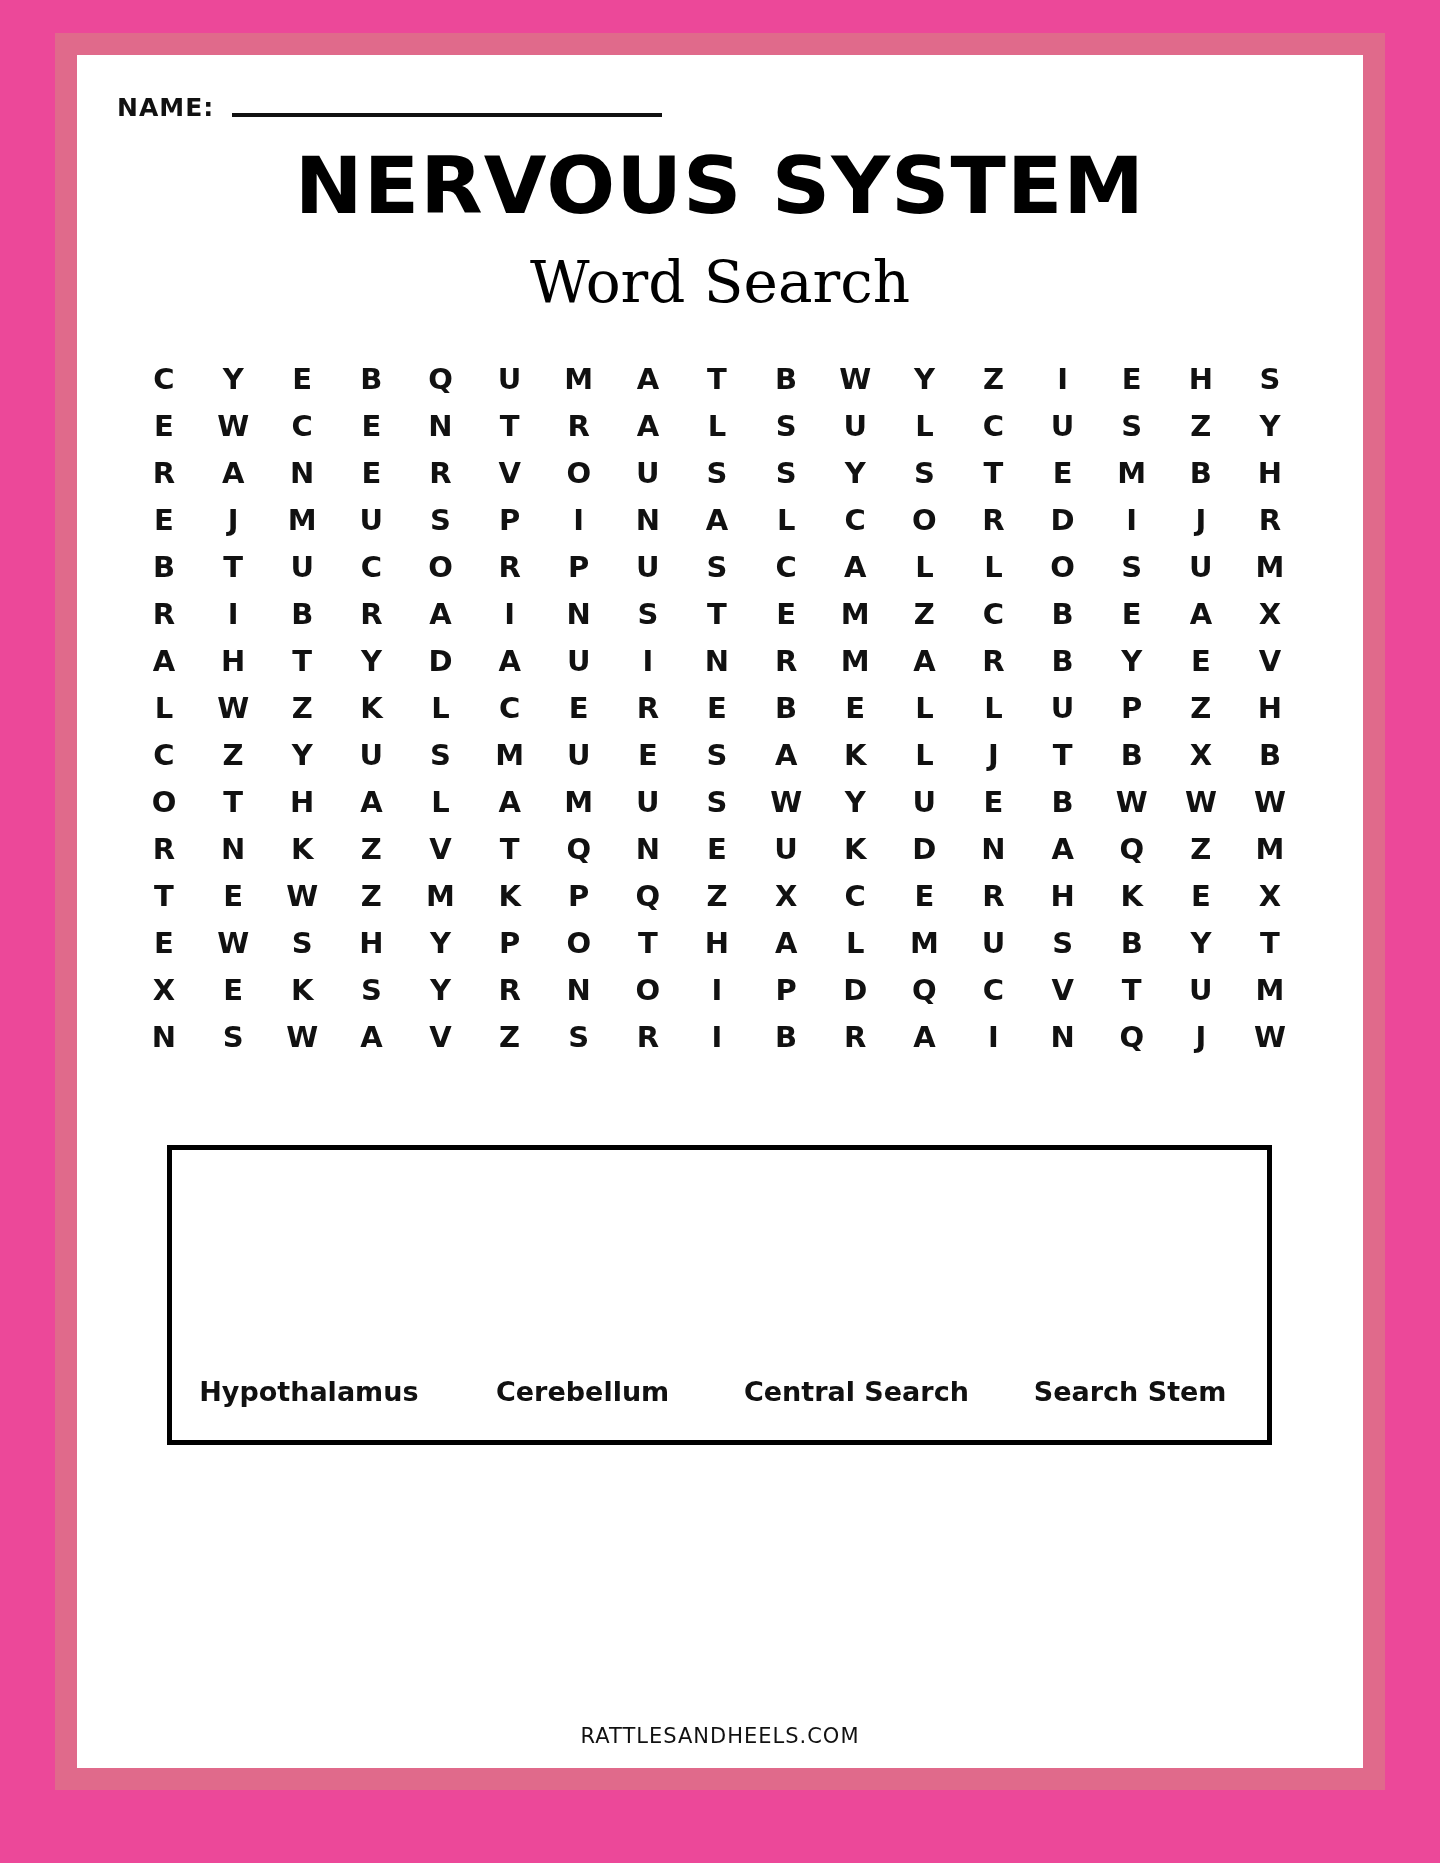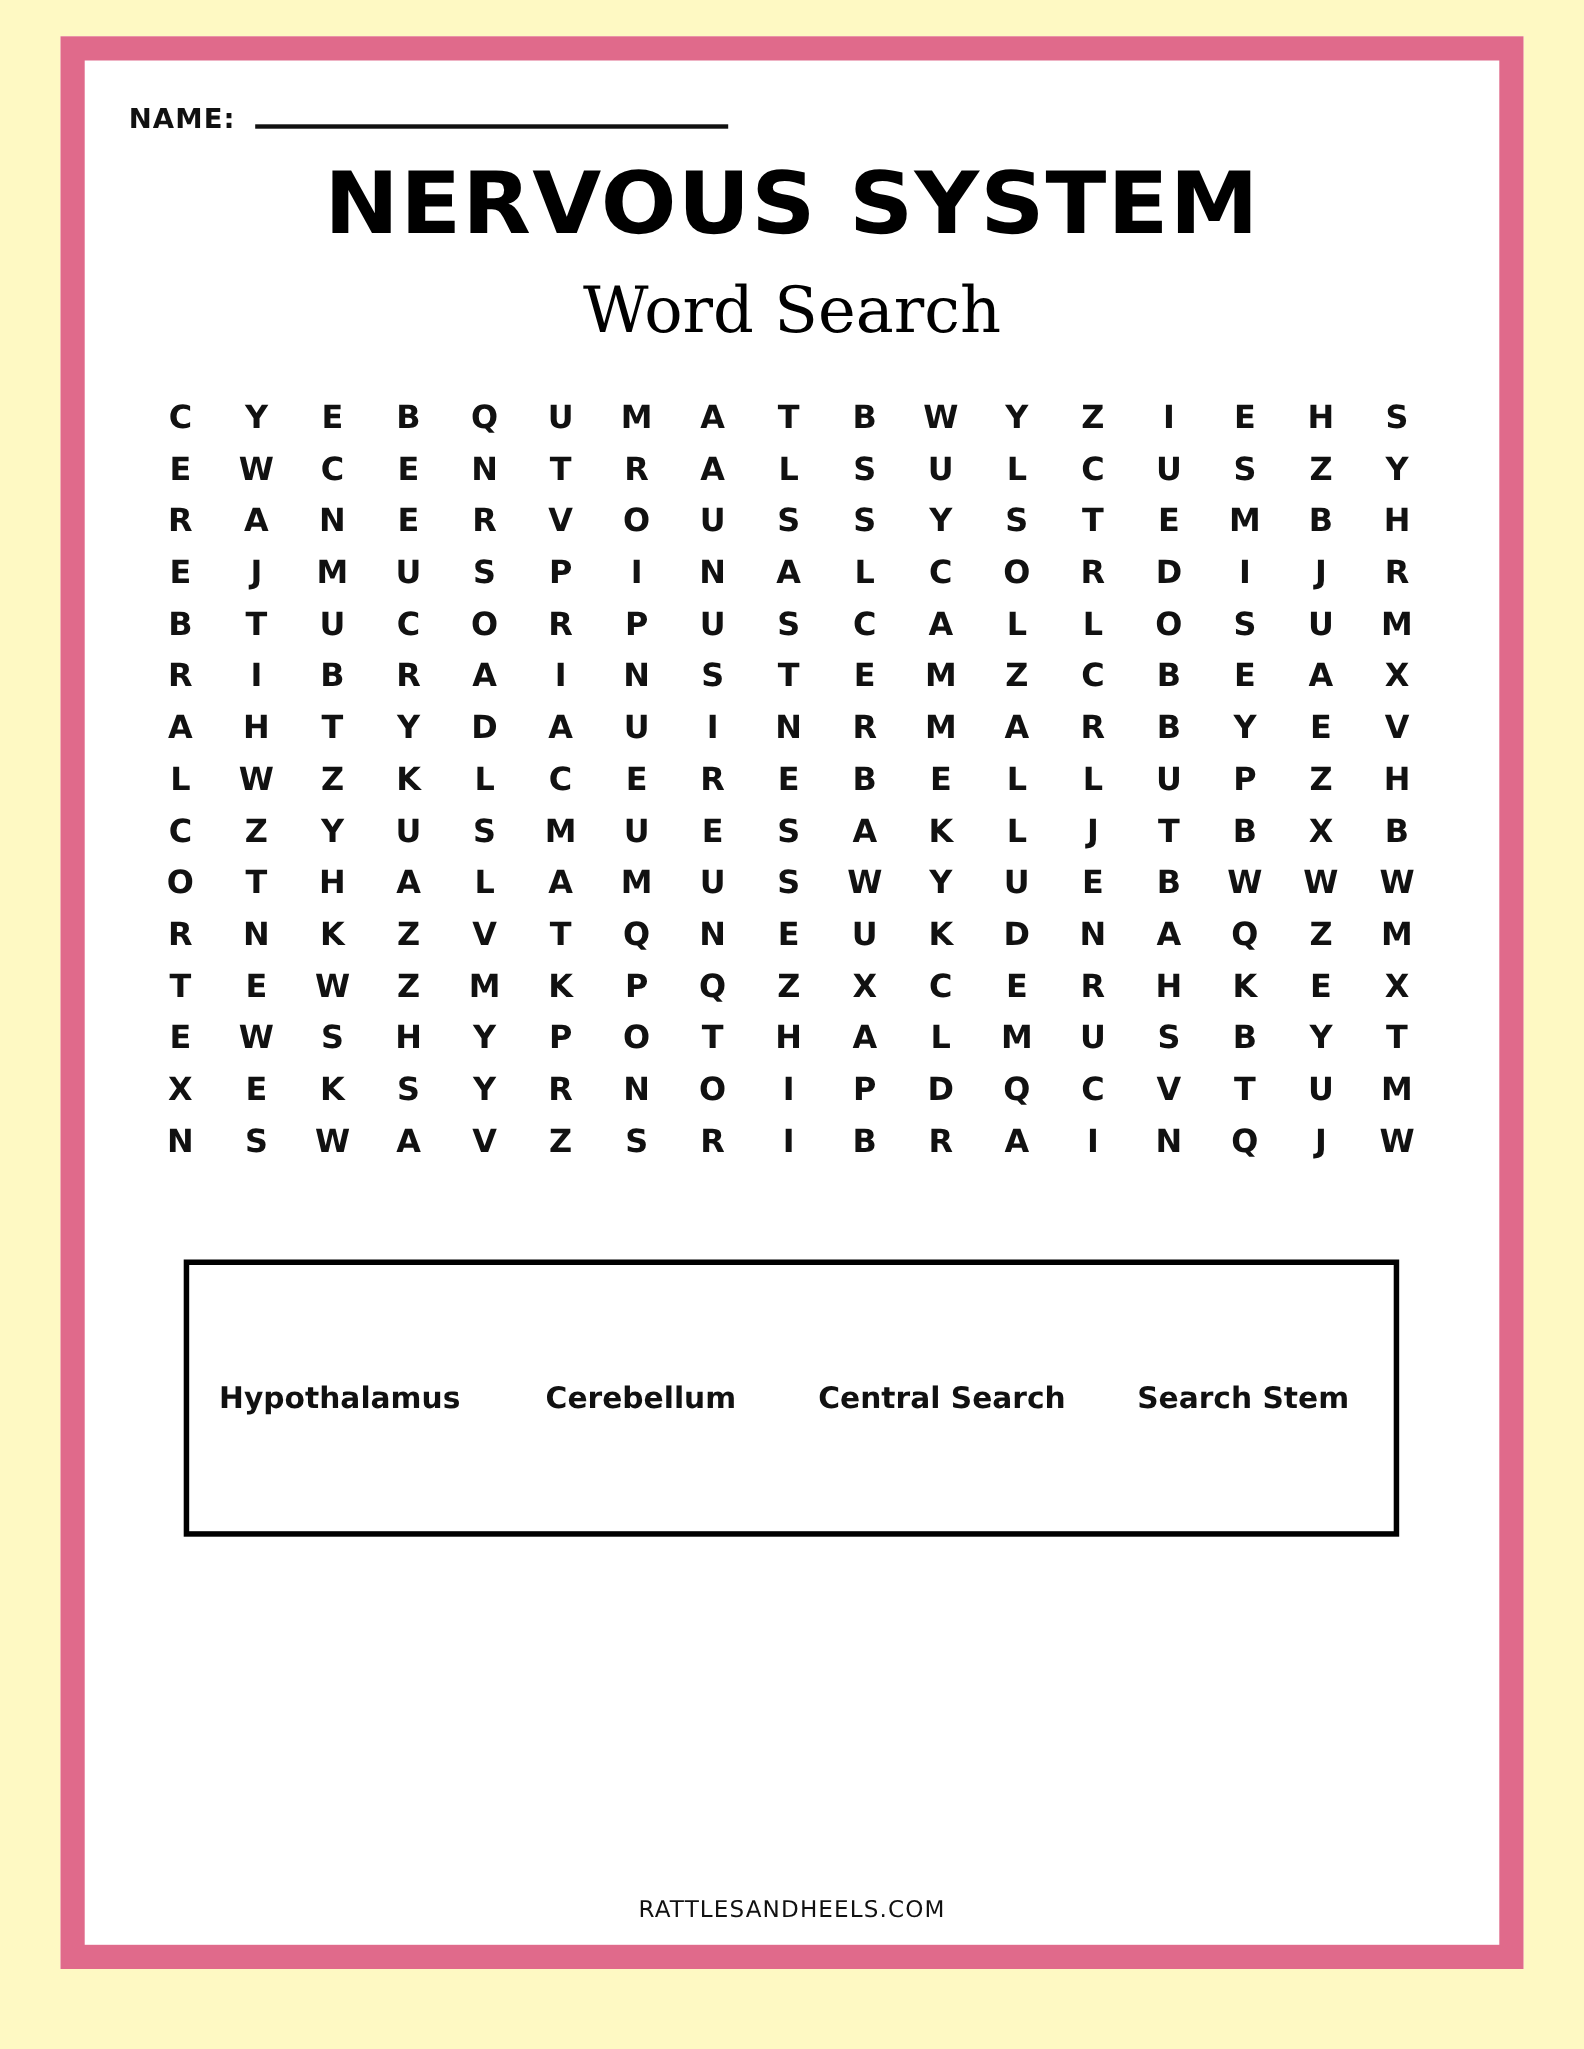--- a/index.html
+++ b/index.html
@@ -10,21 +10,21 @@
     width: 1440px;
     height: 1863px;
     background: #ffffff;
     font-family: "DejaVu Sans", sans-serif;
     overflow: hidden;
   }
   .page {
     position: relative;
     width: 1440px;
     height: 1863px;
-    background: #fef9c3;
+    background: #ec4899;
     box-sizing: border-box;
   }
   .border-frame {
     position: absolute;
     left: 55px;
     top: 33px;
     width: 1330px;
     height: 1757px;
     border: 22px solid #e06a8b;
     box-sizing: border-box;
@@ -105,26 +105,27 @@
     font-family: "DejaVu Sans", sans-serif;
     font-size: 29px;
     font-weight: 700;
     color: #111111;
   }
   .wordbox {
     position: absolute;
     left: 90px;
     top: 1090px;
     width: 1105px;
-    height: 252px;
+    height: 300px;
     border: 5px solid #000000;
     box-sizing: border-box;
     display: flex;
-    flex-direction: column;
+    flex-direction: row;
     justify-content: center;
+    align-items: flex-end;
   }
   .word-row {
     display: flex;
     width: 100%;
     height: 33.33%;
     align-items: center;
   }
   .word-cell {
     flex: 1;
     text-align: center;

